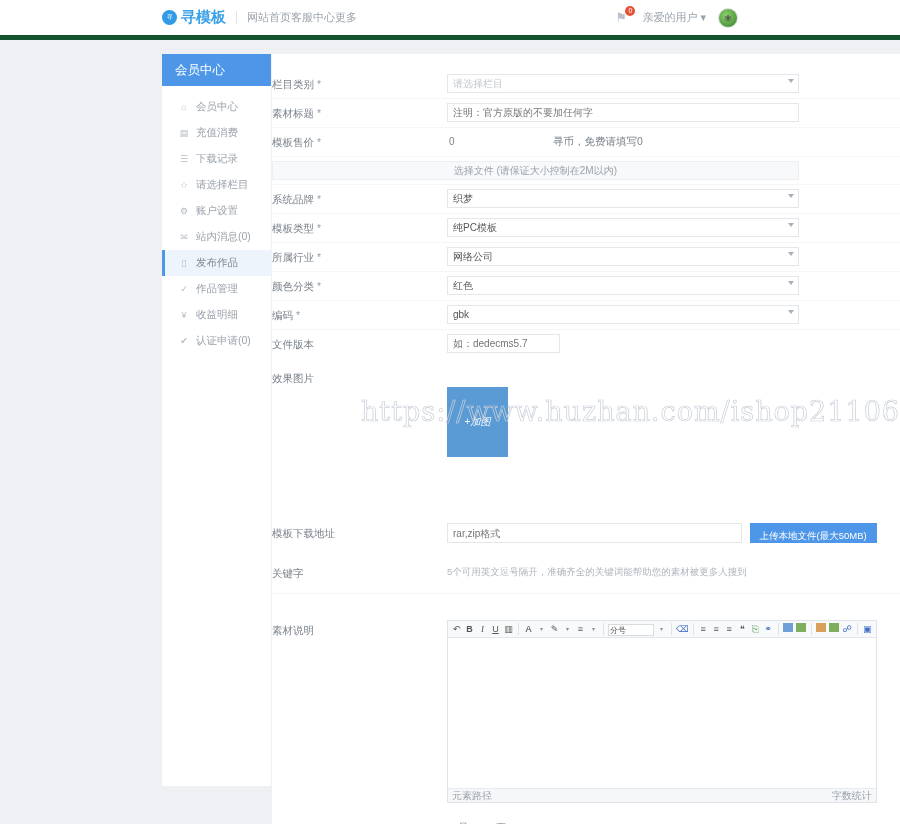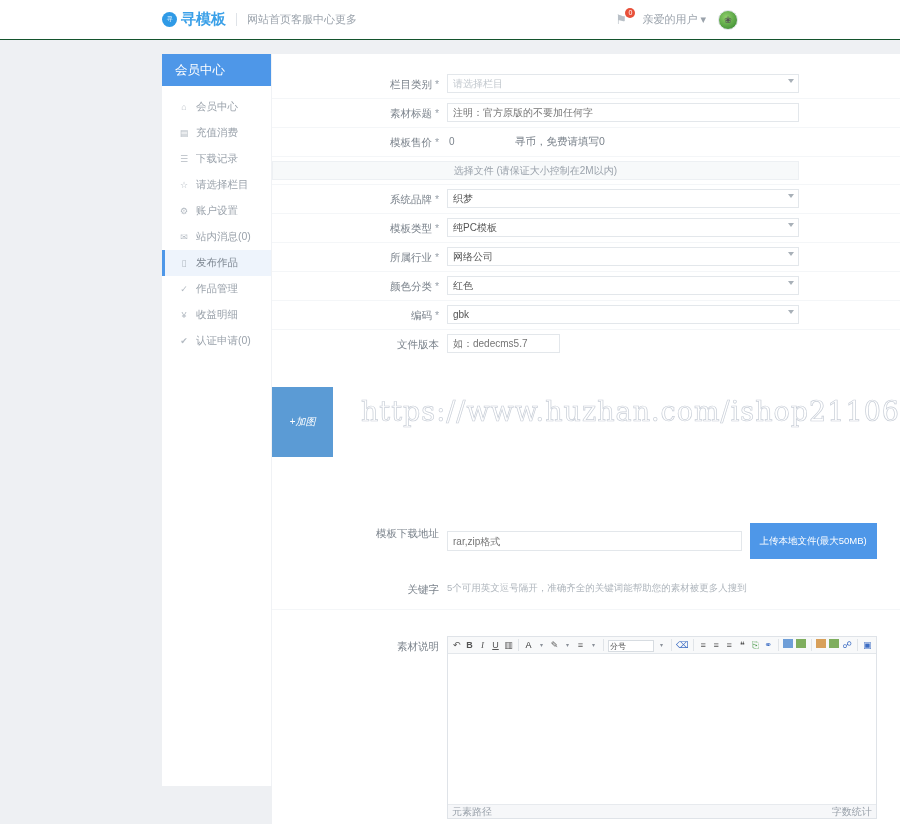--- a/index.html
+++ b/index.html
@@ -12,21 +12,21 @@
     color:#555;
     overflow:hidden;
     position:relative;
   }
 
   
   .header {
     height:40px; background:#ffffff;
     display:flex; align-items:center;
     padding:0 162px;
-    border-bottom:1px solid #14532d;
+    border-bottom:5px solid #14532d;
     position:relative;
   }
   .logo { display:flex; align-items:center; gap:4px; }
   .logo-mark {
     width:15px;height:15px;border-radius:50%;
     background:#2f9ae6;color:#fff;
     font-size:6px;display:flex;align-items:center;justify-content:center;
     letter-spacing:-0.5px;
   }
   .logo-text {
@@ -99,21 +99,21 @@
   }
   .form-row {
     display:flex; align-items:flex-start;
     padding:4px 0;
     border-bottom:1px solid #f4f6f8;
     min-height:26px;
   }
   .form-row.nb { border-bottom:none; }
   .lbl {
     width:175px; flex:0 0 175px;
-    text-align:right; padding-right:8px;
+    text-align:left; padding-right:8px;
     font-size:10.5px; color:#7b838c;
     line-height:20px; white-space:nowrap;
   }
   .req { color:#9aa2ab; }
   .fld { flex:1; padding-right:130px; }
 
   .inp, .sel {
     width:100%; height:19px;
     border:1px solid #e3e7eb; background:#fff;
     font-size:10px; color:#555;
@@ -127,21 +127,21 @@
     border-right:3px solid transparent;border-top:4px solid #a8b0b8;
   }
   .ph { color:#c2c8ce; }
 
   .price-line { display:flex; align-items:center; font-size:10.5px; gap:0; }
   .price-inp {
     width:68px;height:19px;border:none;border-bottom:0px solid #e3e7eb;
     background:transparent;font-size:10px;color:#7b838c;outline:none;
     font-family:inherit;
   }
-  .price-hint { color:#7b838c; font-size:10.5px; }
+  .price-hint { color:#7b838c; font-size:10.5px; margin-left:38px; }
 
   .filebox {
     border:1px solid #edf0f3; background:#f7f9fa;
     height:19px; line-height:18px; text-align:center;
     font-size:10px; color:#9aa2ab;
   }
 
   .ver-inp { width:113px; }
 
   .addimg {
@@ -152,21 +152,21 @@
   }
 
   .dl-row { display:flex; align-items:center; gap:0; }
   .dl-inp {
     flex:1; height:20px;
     border:1px solid #e3e7eb; background:#fff;
     font-size:10px; padding:0 5px; outline:none; font-family:inherit;
   }
   .upload-btn {
     background:#4e97e8; color:#fff;
-    height:36px; line-height:20px;
+    height:20px; line-height:20px;
     padding:3px 10px; font-size:9.5px;
     border:none; cursor:pointer; white-space:nowrap;
     font-family:inherit;
     margin-left:8px;
   }
   .hint { font-size:9.5px; color:#aeb5bc; line-height:18px; }
 
   
   .editor {
     border:1px solid #dfe3e8; background:#fff;
@@ -395,20 +395,21 @@
     </div>
 
     <div class="form-row nb">
       <div class="lbl"><span>文件版本</span></div>
       <div class="fld">
         <input class="inp ver-inp" placeholder="如：dedecms5.7" style="">
       </div>
     </div>
 
     <div class="form-row nb" style="padding-top:10px;">
+      <div class="lbl"><span>效果图片</span></div>
       <div class="fld">
         <div class="addimg">+加图</div>
       </div>
     </div>
 
     <div class="form-row nb" style="padding-top:62px;">
       <div class="lbl"><span>模板下载地址</span></div>
       <div class="fld" style="padding-right:52px;">
         <div class="dl-row">
           <input class="dl-inp" placeholder="rar,zip格式" style="">

